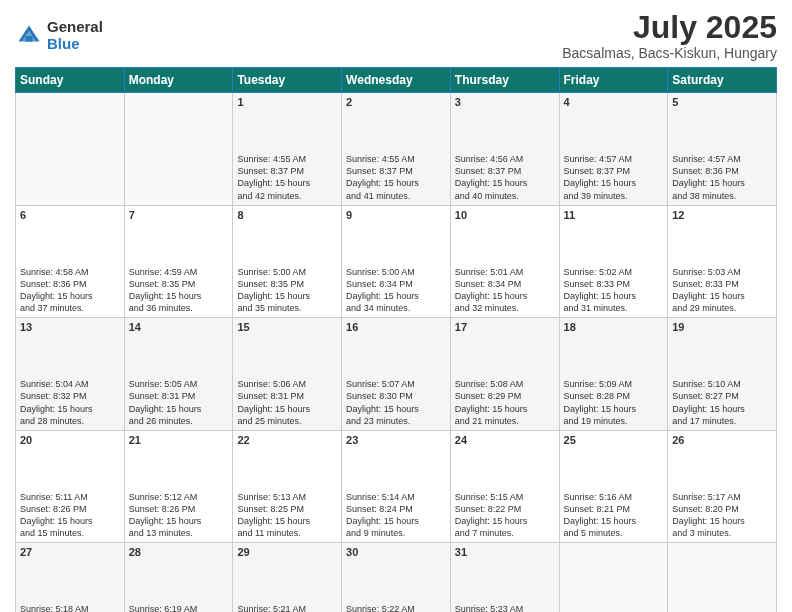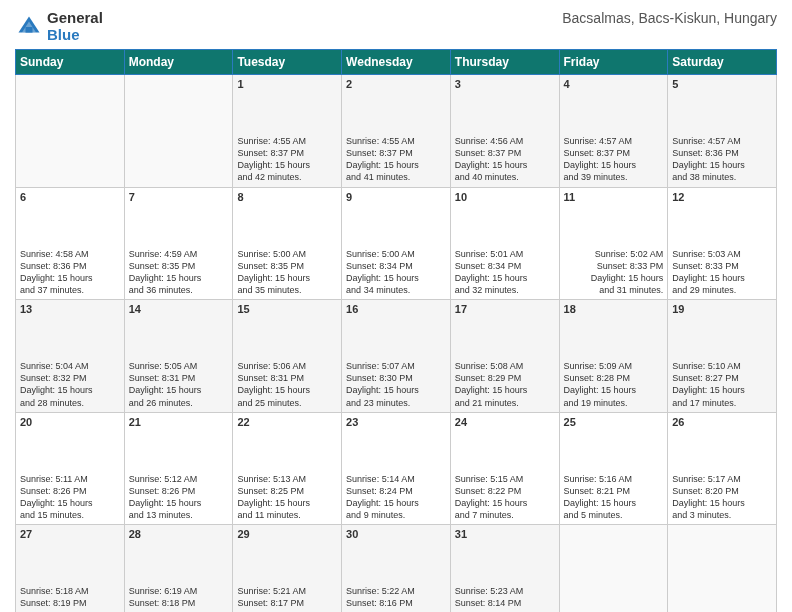--- a/index.html
+++ b/index.html
@@ -12,21 +12,21 @@
     }
     .page {
       width: 792px;
       height: 612px;
       padding: 10px 15px;
       position: relative;
     }
     .header {
       display: flex;
       justify-content: space-between;
-      align-items: flex-start;
+      align-items: center;
       margin-bottom: 6px;
     }
     .logo {
       display: flex;
       align-items: center;
       gap: 4px;
     }
     .logo-text {
       display: flex;
       flex-direction: column;
@@ -112,20 +112,21 @@
         <polygon points="20,5 35,28 5,28" fill="#2a7abf"></polygon>
         <polygon points="20,12 30,28 10,28" fill="#fff" opacity="0.3"></polygon>
         <rect x="15" y="20" width="10" height="8" fill="#2a7abf"></rect>
       </svg>
       <div class="logo-text">
         <span class="logo-general">General</span>
         <span class="logo-blue">Blue</span>
       </div>
     </div>
     <div class="title-block">
+      <div class="month-title">July 2025</div>
       <div class="subtitle">Bacsalmas, Bacs-Kiskun, Hungary</div>
     </div>
   </div>
 
   <table>
     <thead>
       <tr>
         <th>Sunday</th>
         <th>Monday</th>
         <th>Tuesday</th>
@@ -206,21 +207,21 @@
           </td>
           <td>
             <span class="day-num">10</span>
             <div class="cell-content" style="white-space: pre-line;">Sunrise: 5:01 AM
 Sunset: 8:34 PM
 Daylight: 15 hours
 and 32 minutes.</div>
           </td>
           <td>
             <span class="day-num">11</span>
-            <div class="cell-content" style="white-space: pre-line; text-align: right;">Sunrise: 5:02 AM
+            <div class="cell-content" style="white-space: pre-line;">Sunrise: 5:02 AM
 Sunset: 8:33 PM
 Daylight: 15 hours
 and 31 minutes.</div>
           </td>
           <td>
             <span class="day-num">12</span>
             <div class="cell-content" style="white-space: pre-line;">Sunrise: 5:03 AM
 Sunset: 8:33 PM
 Daylight: 15 hours
 and 29 minutes.</div>

